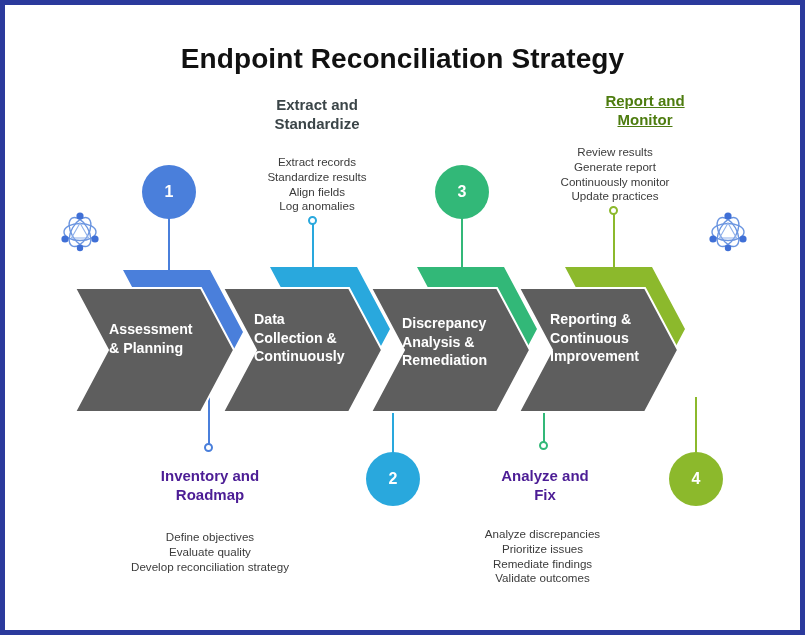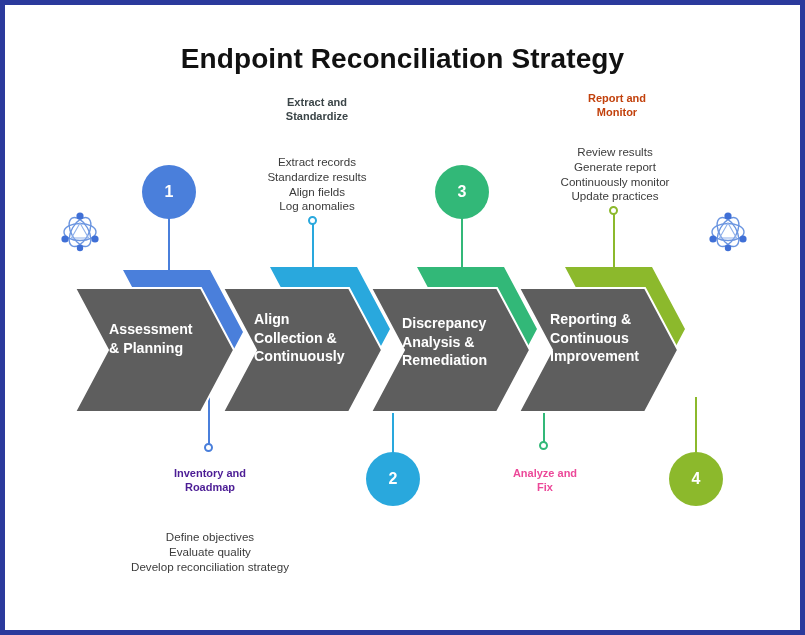--- a/index.html
+++ b/index.html
@@ -29,21 +29,21 @@
     text-align: center;
     font-size: 28px;
     font-weight: bold;
     color: #111111;
     letter-spacing: 0.1px;
   }
   
   .sec-head {
     position: absolute;
     text-align: center;
-    font-size: 11px;
+    font-size: 15px;
     font-weight: bold;
     line-height: 1.28;
   }
   .sec-list {
     position: absolute;
     text-align: center;
     font-size: 11.6px;
     line-height: 1.28;
     color: #3b3b3b;
     white-space: nowrap;
@@ -134,21 +134,21 @@
     <div class="sec-list" style="left:232px; top:150px; width:160px;">
       <div>Extract records</div>
       <div>Standardize results</div>
       <div>Align fields</div>
       <div>Log anomalies</div>
     </div>
 
     <div class="conn" style="left:307px; top:216px; height:52px; background:#29a8dd;"></div>
     <div class="ring" style="left:303px; top:211px; color:#29a8dd;"></div>
 
-    <div class="sec-head" style="left:532px; top:86px; width:160px; color:#c2410c;">
+    <div class="sec-head" style="left:560px; top:86px; width:160px; color:#4d7c0f;text-decoration:underline;">
       <div>Report and</div>
       <div>Monitor</div>
     </div>
     <div class="sec-list" style="left:530px; top:140px; width:160px;">
       <div>Review results</div>
       <div>Generate report</div>
       <div>Continuously monitor</div>
       <div>Update practices</div>
     </div>
 
@@ -176,21 +176,21 @@
       <polygon points="218,33 344,33 377,95 344,157 218,157 251,95" fill="#5e5e5e" stroke="#ffffff" stroke-width="2"></polygon>
       <polygon points="366,33 492,33 525,95 492,157 366,157 399,95" fill="#5e5e5e" stroke="#ffffff" stroke-width="2"></polygon>
       <polygon points="514,33 640,33 673,95 640,157 514,157 547,95" fill="#5e5e5e" stroke="#ffffff" stroke-width="2"></polygon>
     </svg>
 
     <div class="chev-label" style="left:104px; top:315px; width:120px;">
       <div>Assessment</div>
       <div>&amp; Planning</div>
     </div>
     <div class="chev-label" style="left:249px; top:305px; width:130px;">
-      <div>Align</div>
+      <div>Data</div>
       <div>Collection &amp;</div>
       <div>Continuously</div>
     </div>
     <div class="chev-label" style="left:397px; top:309px; width:130px;">
       <div>Discrepancy</div>
       <div>Analysis &amp;</div>
       <div>Remediation</div>
     </div>
     <div class="chev-label" style="left:545px; top:305px; width:130px;">
       <div>Reporting &amp;</div>
@@ -205,23 +205,29 @@
       <div>Roadmap</div>
     </div>
     <div class="sec-list" style="left:115px; top:525px; width:180px;">
       <div>Define objectives</div>
       <div>Evaluate quality</div>
       <div>Develop reconciliation strategy</div>
     </div>
 
     <div class="conn" style="left:538px; top:388px; height:52px; background:#32b878;"></div>
     <div class="ring" style="left:534px; top:436px; color:#32b878;"></div>
-    <div class="sec-head" style="left:460px; top:461px; width:160px; color:#ec4899;">
+    <div class="sec-head" style="left:460px; top:461px; width:160px; color:#4c1d95;">
       <div>Analyze and</div>
       <div>Fix</div>
+    </div>
+    <div class="sec-list" style="left:455px; top:522px; width:165px;">
+      <div>Analyze discrepancies</div>
+      <div>Prioritize issues</div>
+      <div>Remediate findings</div>
+      <div>Validate outcomes</div>
     </div>
 
     <div class="conn" style="left:387px; top:392px; height:56px; background:#29a8dd;"></div>
     <div class="num-circle" style="left:361px; top:447px; background:#29a8dd;">
       <span>2</span>
     </div>
     <div class="conn" style="left:690px; top:392px; height:56px; background:#8cb92c;"></div>
     <div class="num-circle" style="left:664px; top:447px; background:#8cb92c;">
       <span>4</span>
     </div>

